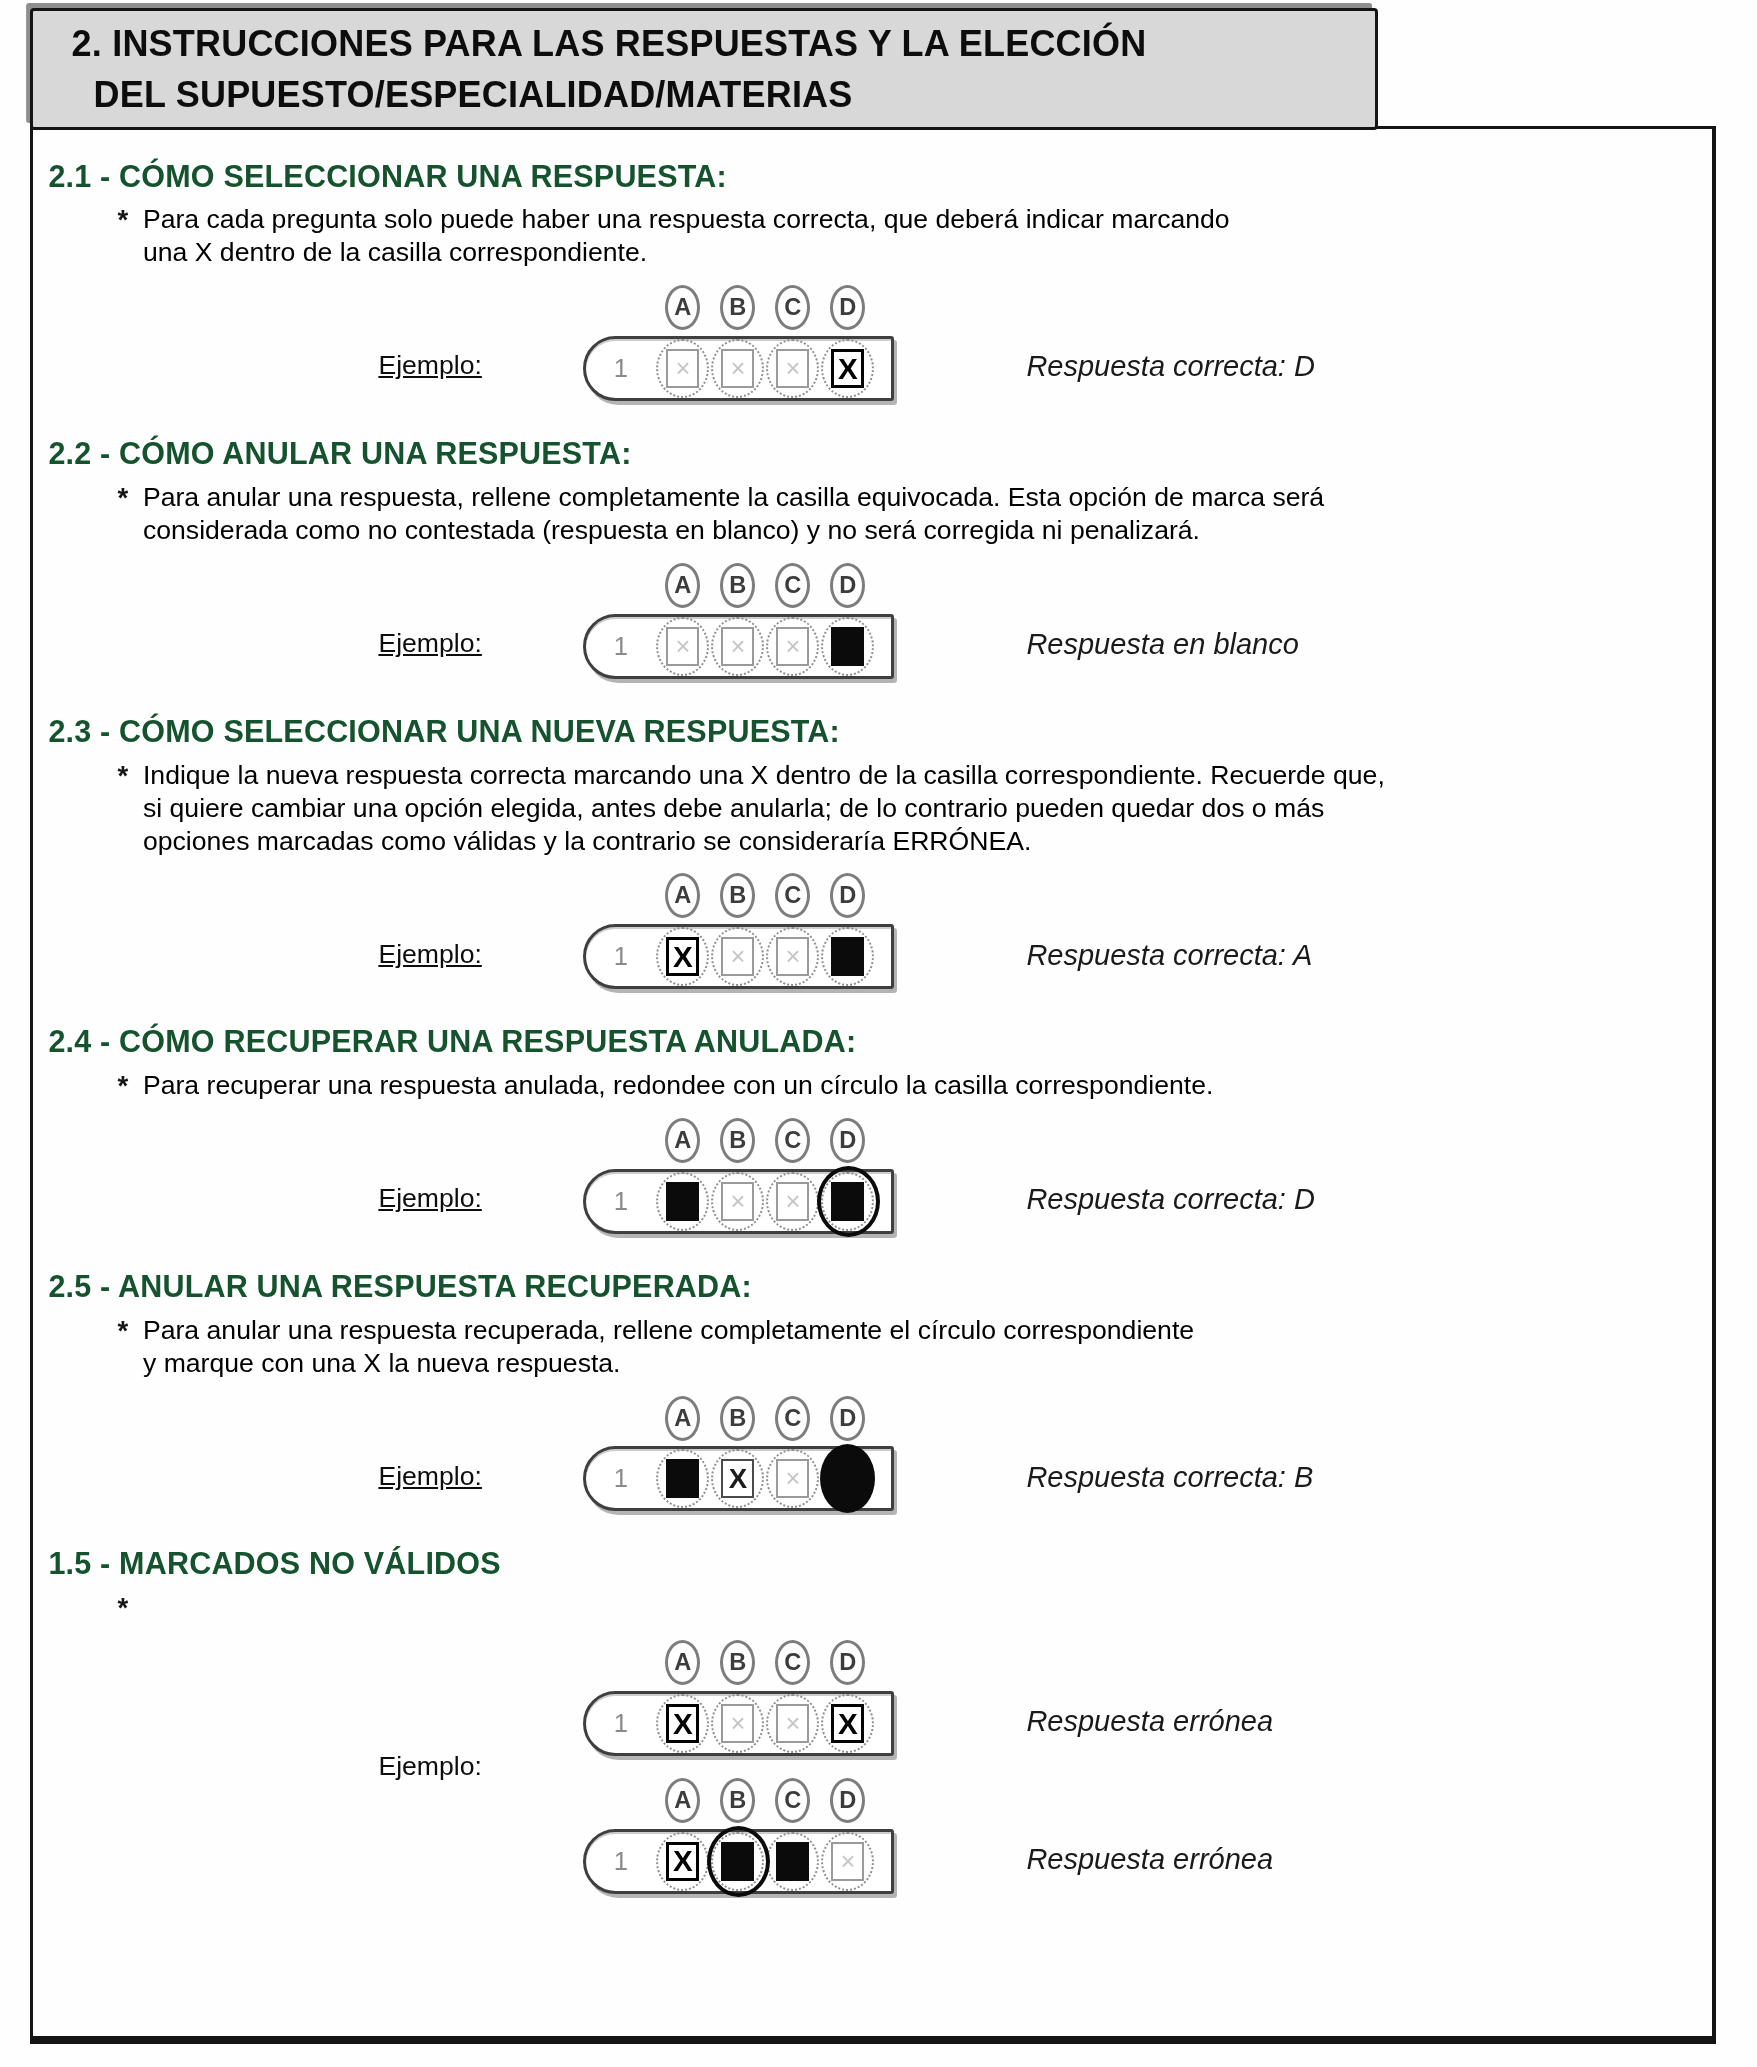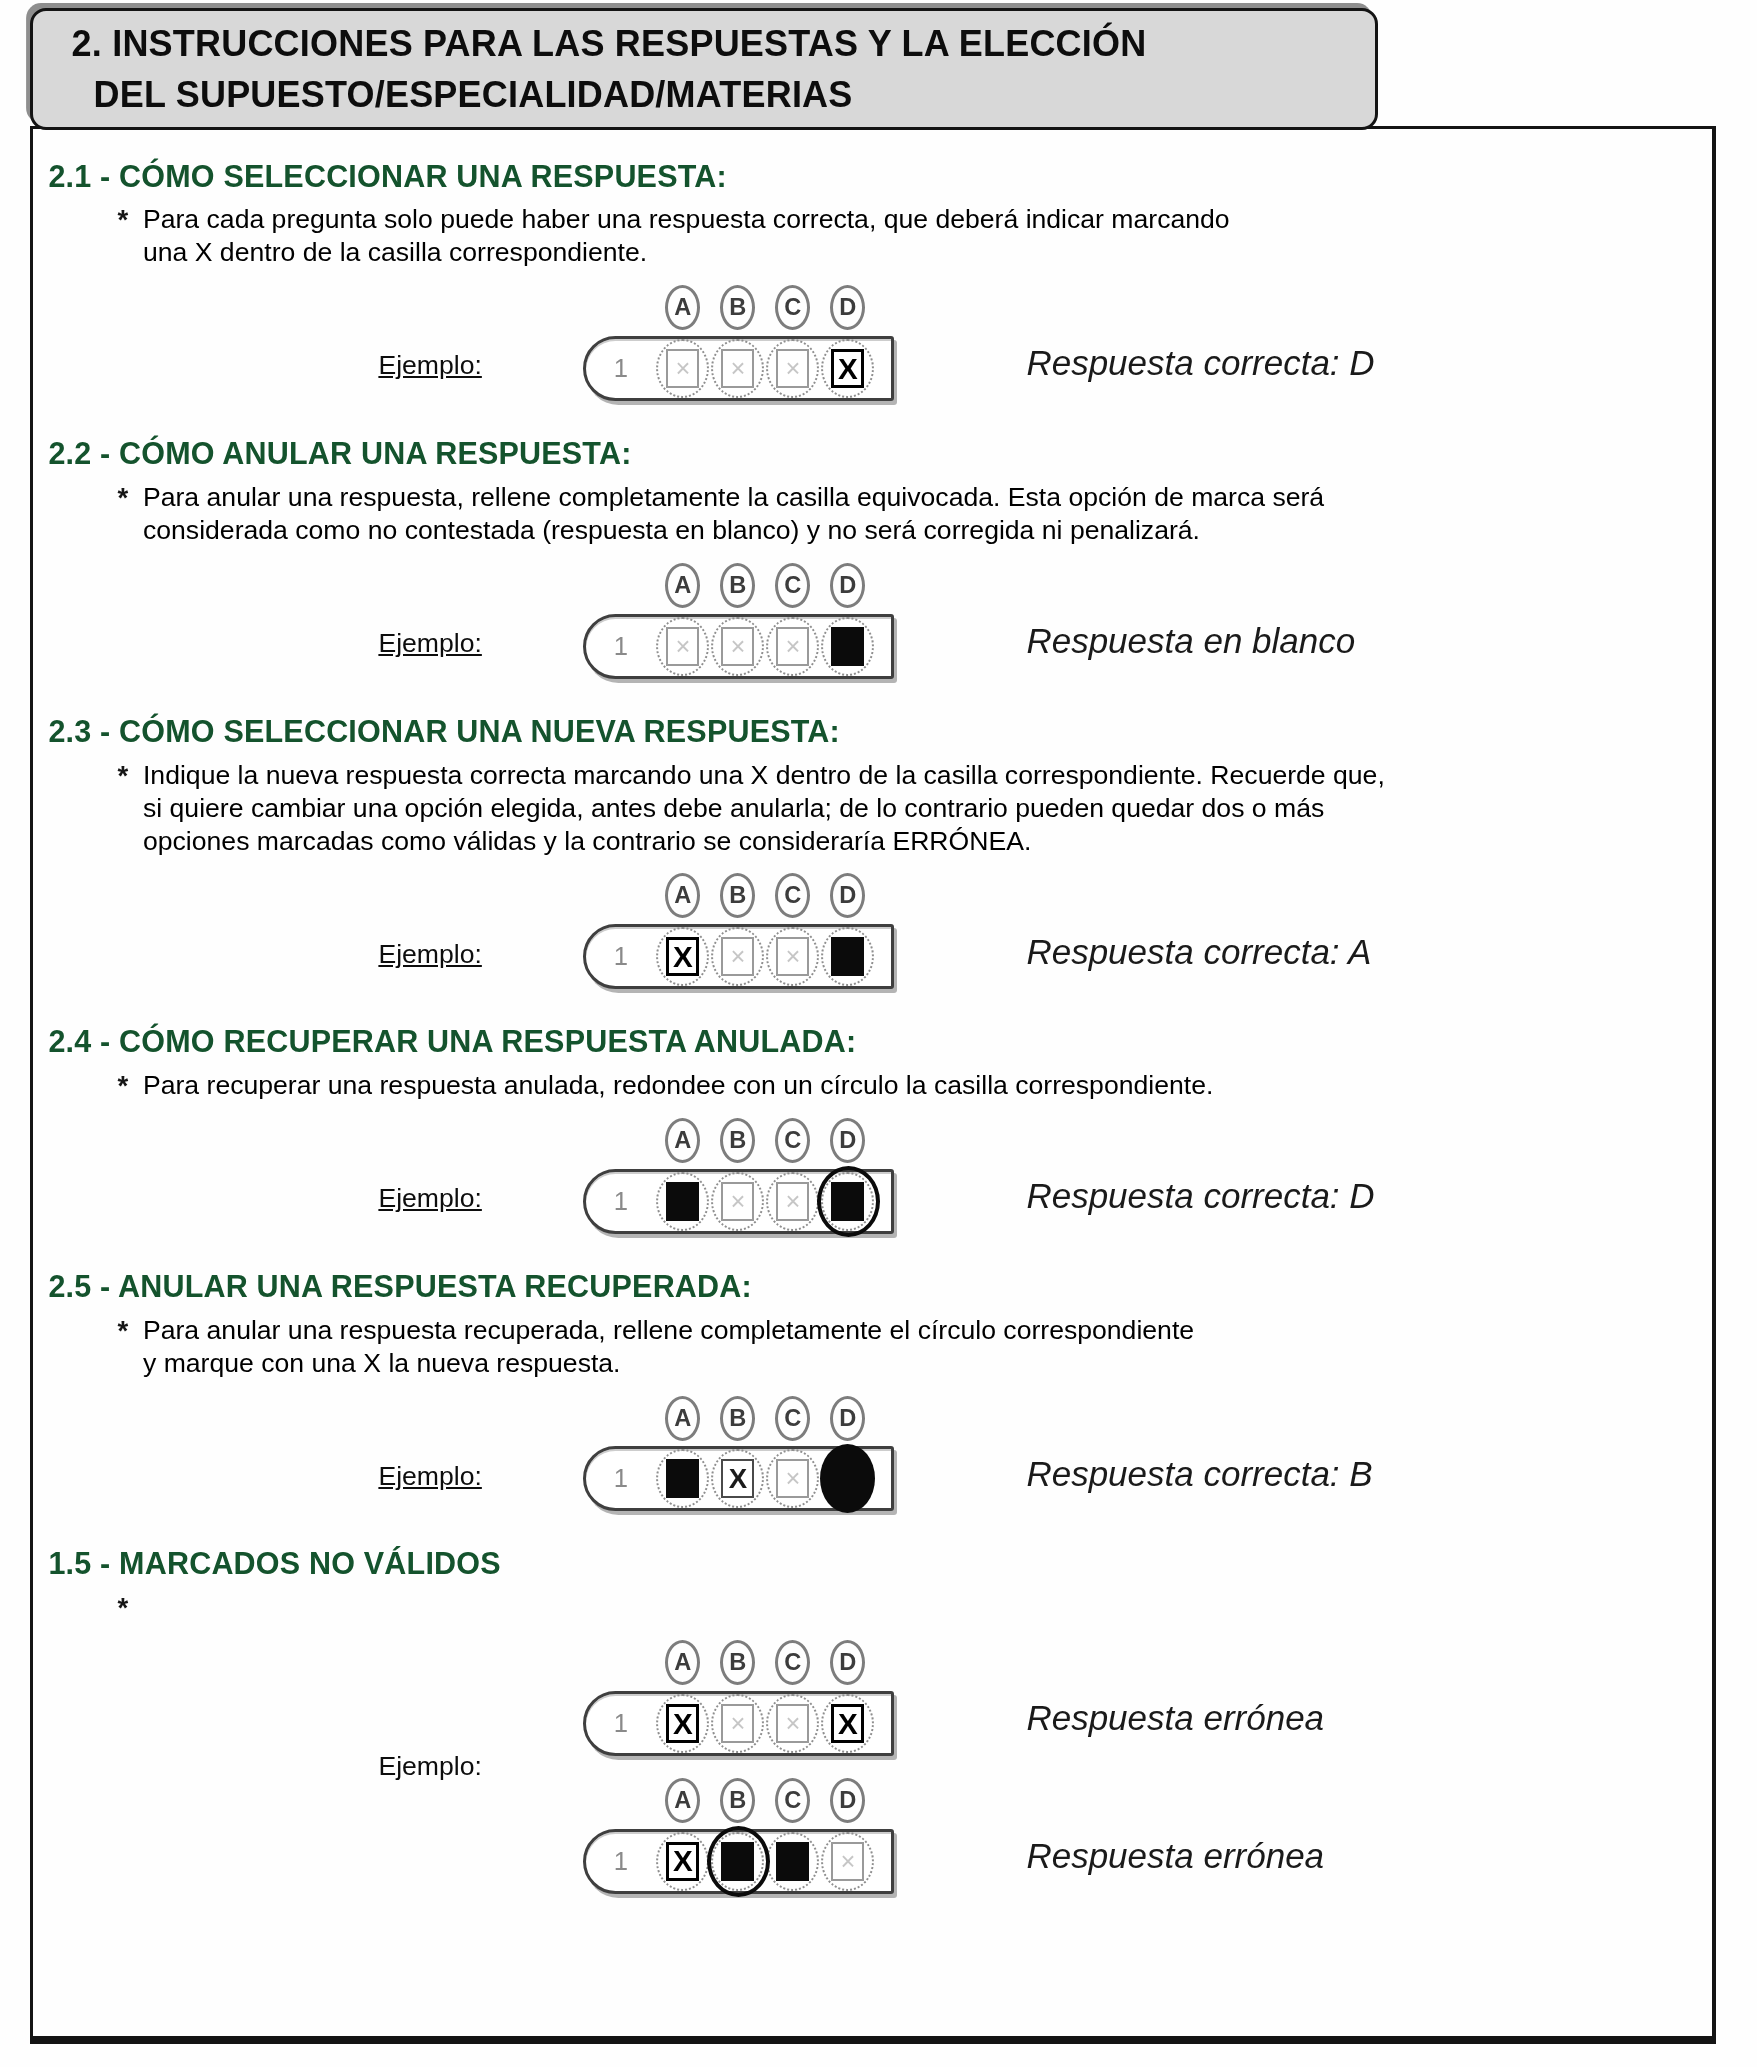--- a/index.html
+++ b/index.html
@@ -1,41 +1,41 @@
 <!DOCTYPE html>
 <html><head>
 <meta charset="utf-8">
 <style>
   html,body{margin:0;padding:0;background:#ffffff;}
   .page{position:relative;width:1757px;height:2068px;background:#fefefe;
         font-family:"Liberation Sans",sans-serif;color:#0d0d0d;overflow:hidden;}
 
   
   .titlebox{position:absolute;left:29.6px;top:7.9px;width:1348px;height:122px;box-sizing:border-box;
-            background:#d8d8d8;border:3.9px solid #141414;border-radius:16px;
+            background:#d8d8d8;border:3.9px solid #141414;border-radius:4px;
             padding:6.9px 0 0 39px;z-index:2;box-shadow:-4.9px -5.9px 0 -1px #8e8e8e;}
   .t1,.t2{font-size:36px;font-weight:bold;line-height:51px;white-space:nowrap;letter-spacing:0.2px;}
   .t2{margin-left:22px;}
 
   
   .content{position:absolute;left:29.6px;top:126px;width:1686px;height:1918px;box-sizing:border-box;
            border:3.9px solid #141414;border-right-width:4.9px;border-bottom-width:8.9px;
            padding:29.6px 0 0 15.8px;z-index:1;}
 
   .shead{font-size:30.5px;font-weight:bold;color:#14532d;margin:0 0 9.9px 0;letter-spacing:0.2px;white-space:nowrap;}
 
   .bullet{display:flex;margin:0 0 3.9px 69px;}
   .star{width:25.6px;font-size:27.6px;line-height:33px;font-weight:bold;color:#161616;}
   .blines div{font-size:26.6px;line-height:33px;color:#000000;white-space:nowrap;}
 
   
   .example-row{display:flex;align-items:flex-end;margin:15.8px 0 35px 330px;}
   .ejemplo{width:205px;font-size:26.6px;color:#0d0d0d;margin-bottom:19.7px;}
   .ejemplo .u{text-decoration:underline;}
-  .result{margin:0 0 17.7px 132px;font-style:italic;font-size:35px;color:#1a1a1a;white-space:nowrap;}
+  .result{margin:0 0 17.7px 132px;font-style:italic;font-size:29px;color:#1a1a1a;white-space:nowrap;}
 
   .letters{display:flex;margin:0 0 5.9px 72px;}
   .lcell{width:55px;display:flex;justify-content:center;}
   .oval{width:35px;height:45px;border:3px solid #7d7d7d;border-radius:50%;box-sizing:border-box;
         display:flex;align-items:center;justify-content:center;
         font-weight:bold;font-size:23.6px;color:#3c3c3c;}
 
   .answer-strip{width:311px;height:65px;box-sizing:border-box;border:3px solid #3f3f3f;
                 border-radius:32.5px 3px 3px 32.5px;display:flex;align-items:center;background:#fff;
                 box-shadow:3px 3.9px 0 #b4b4b4, inset 0 2px 0 #cdcdcd;}

